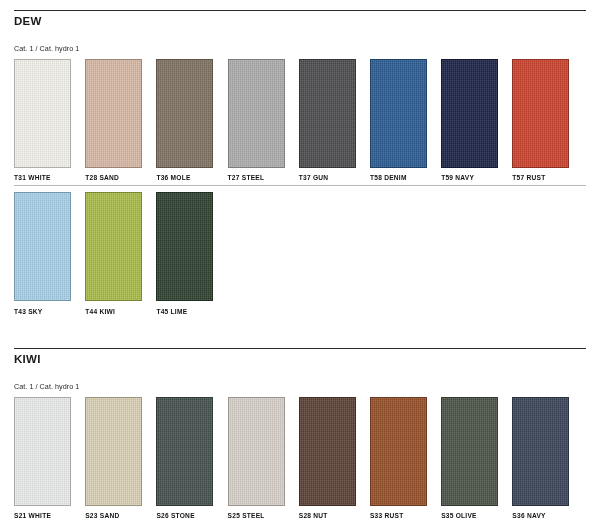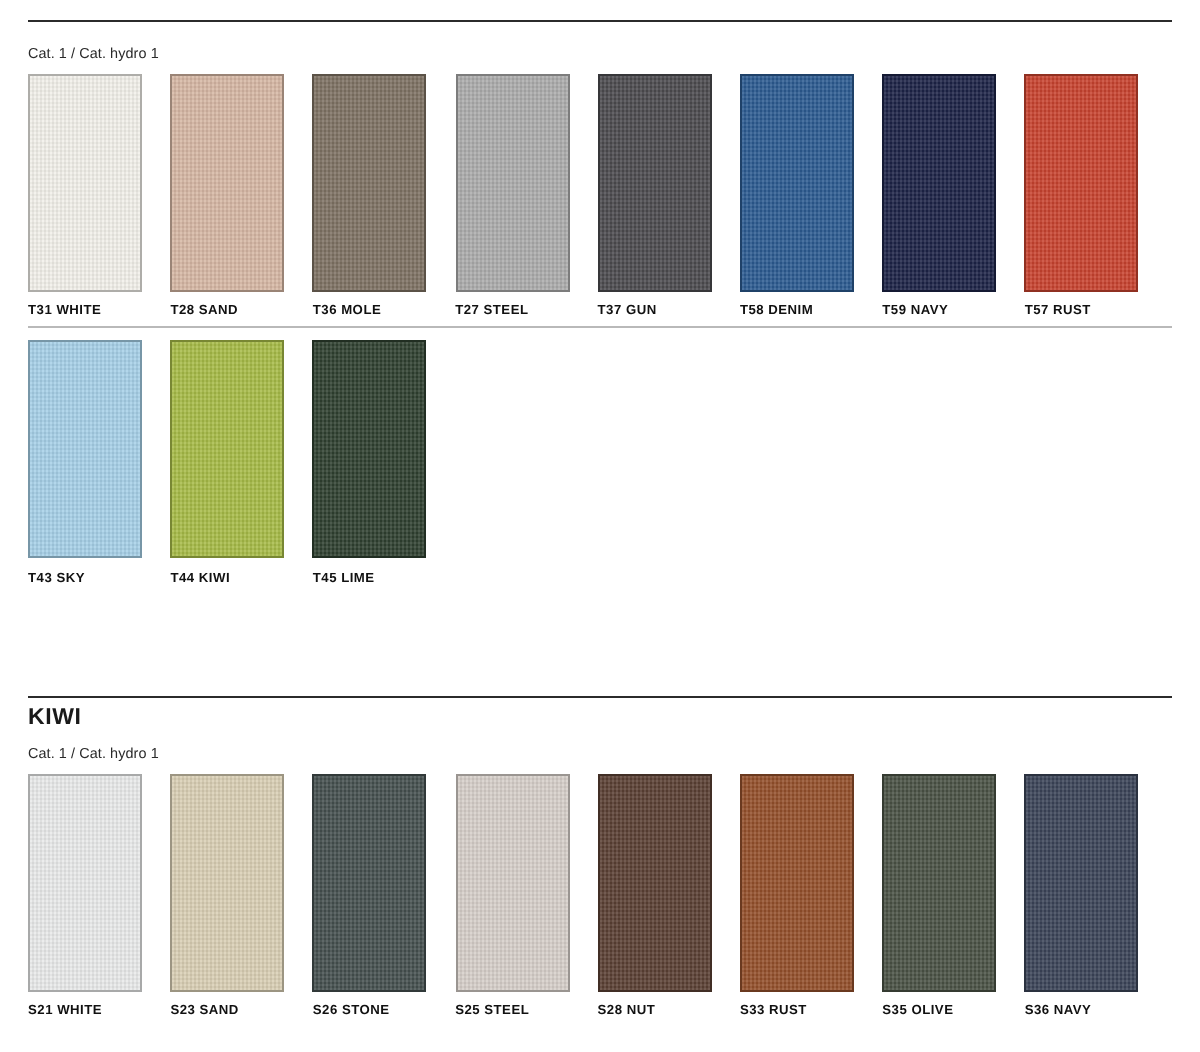--- a/index.html
+++ b/index.html
@@ -46,21 +46,21 @@
     letter-spacing: 0.3px;
     color: #1a1a1a;
     display: block;
   }
   .section-subtitle {
     font-size: 7.2px;
     font-weight: normal;
     letter-spacing: 0.05px;
     color: #2a2a2a;
     display: block;
-    margin-top: 8px;
+    margin-top: 18px;
   }
 
   
   .swatch-row {
     display: flex;
     gap: 14.2px;
     margin-top: 6px;
   }
   .swatch-cell {
     width: 57px;
@@ -111,20 +111,21 @@
   }
 </style>
 </head>
 <body style="background-color: rgb(255, 255, 255);">
 
 <div class="page">
 
   <div class="section" id="section-dew">
     <div class="section-rule" style="border-top-color: rgb(43, 43, 43);"></div>
     <div class="section-head">
+      <span class="section-title">DEW</span>
       <span class="section-subtitle">Cat. 1 / Cat. hydro 1</span>
     </div>
 
     <div class="swatch-row">
       <div class="swatch-cell">
         <div class="swatch-chip" style="background-color: rgb(242, 240, 234);"></div>
         <div class="swatch-label">T31 WHITE</div>
       </div>
       <div class="swatch-cell">
         <div class="swatch-chip" style="background-color: rgb(214, 183, 164);"></div>

